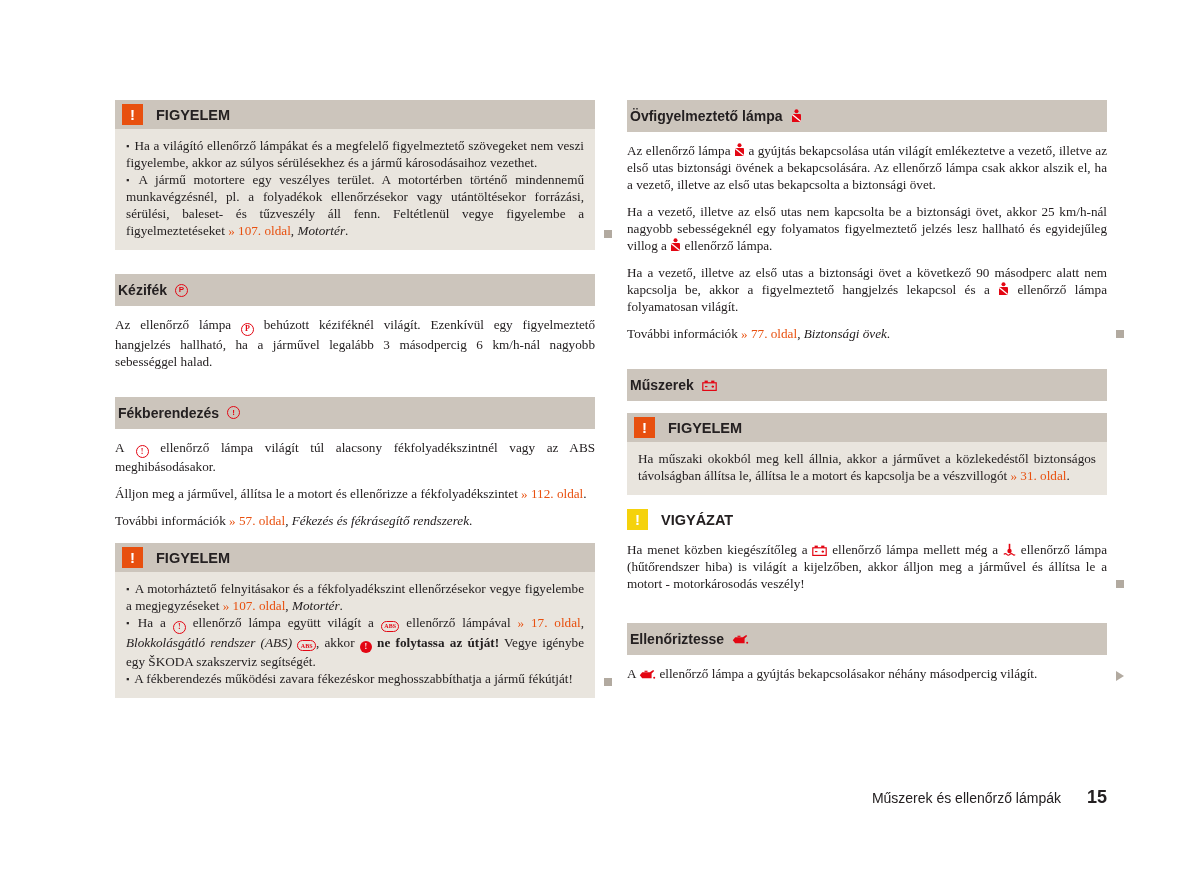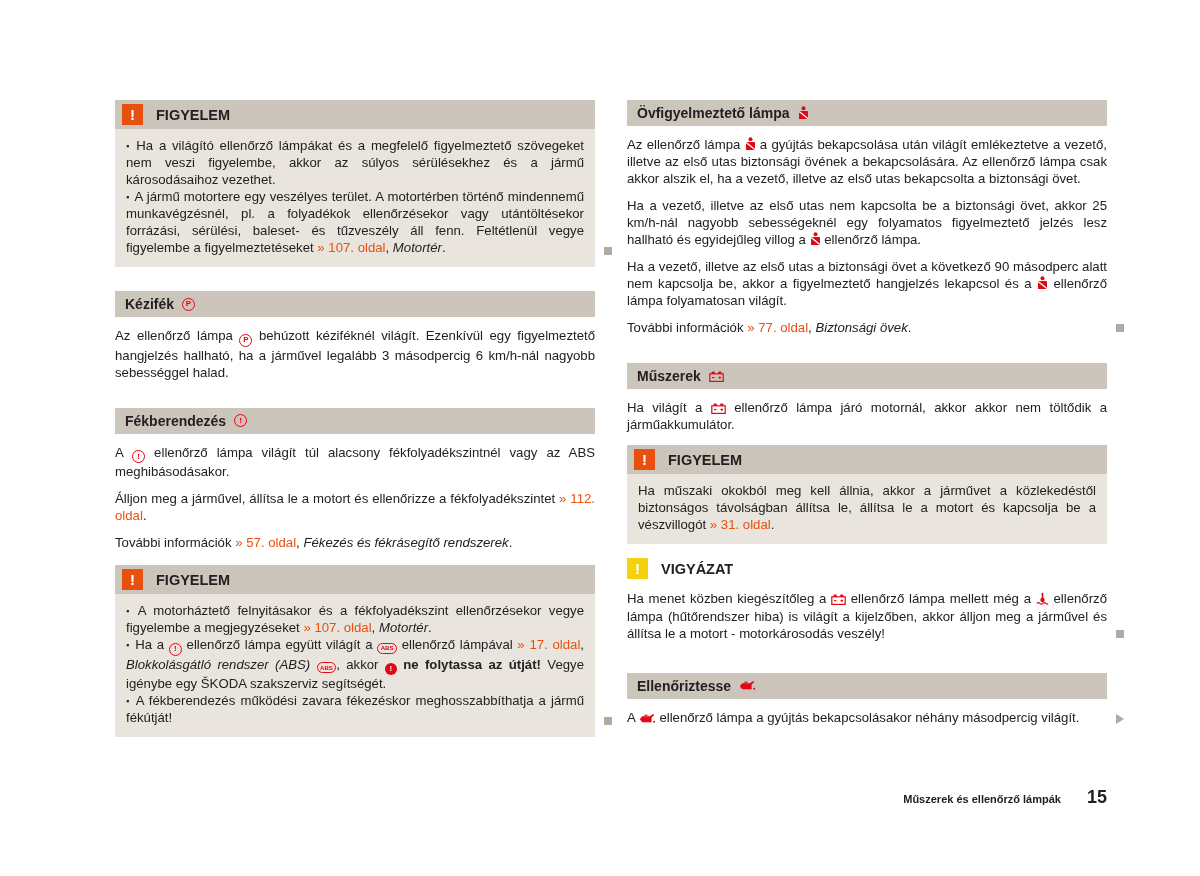--- a/index.html
+++ b/index.html
@@ -28,23 +28,23 @@
   .sec{position:relative;margin-bottom:24px;}
   [data-name="section-kezifek"]{margin-bottom:27px;}
   [data-name="section-fekberendezes"]{margin-bottom:14px;}
   [data-name="section-ovfigyelmezteto-lampa"]{margin-bottom:27px;}
   [data-name="section-generator"]{margin-bottom:12px;}
   [data-name="section-figyelem-3"]{margin-bottom:10px;}
   [data-name="section-vigyazat"]{margin-bottom:31px;}
 
   .topic-bar{
     background:var(--header-bar);
-    height:26px;
+    height:32px;
     display:flex;align-items:center;gap:8px;
-    padding:0 10px;
+    padding:0 3px;
     font-weight:bold;font-size:14px;
     margin-bottom:10px;
   }
   .topic-body{padding:0;}
 
   .sec-warning{background:var(--box-beige);}
   .warn-head{
     background:var(--header-bar);
     height:29px;
     display:flex;align-items:center;gap:13px;
@@ -64,20 +64,21 @@
 
   .sec-caution{background:transparent;}
   .caut-head{display:flex;align-items:center;gap:13px;height:29px;margin-bottom:7px;padding:0 7px 0 0;}
   .caut-body .para{margin:0;}
 
   .para{
     font-size:13.2px;
     line-height:1.29;
     text-align:justify;
     margin:0 0 10px 0;
+    font-family:Liberation Serif, serif;
   }
   .topic-body .para:last-child{margin-bottom:0;}
   .bullet-marker{font-size:9px;margin-right:5px;vertical-align:1px;}
   a.link{color:var(--accent-orange);text-decoration:none;}
   .italic{font-style:italic;margin-top:14px;}
   .boldtxt{font-weight:bold;}
 
   .inline-icon{
     display:inline-flex;align-items:center;justify-content:center;
     line-height:1;vertical-align:-2px;color:var(--indicator-red);
@@ -105,21 +106,21 @@
     position:absolute;right:-17px;bottom:2px;
     width:0;height:0;
     border-top:5px solid transparent;border-bottom:5px solid transparent;
     border-left:8px solid var(--marker-gray);
   }
 
   .footer{
     position:absolute;top:787px;right:93px;
     display:flex;align-items:baseline;gap:26px;
   }
-  .footer-title{font-weight:bold;font-size:11px;text-align:right;}
+  .footer-title{font-weight:normal;font-size:14px;text-align:right;}
   .footer-num{font-weight:bold;font-size:18px;}
 </style>
 </head>
 <body>
 
 <div class="page" data-name="manual-page">
   <div class="col col-left" data-name="left-column">
       <section class="sec sec-warning" data-name="section-figyelem-1">
         <div class="warn-head" data-name="box-header">
           <span class="sq-icon sq-orange" data-name="warning-icon">!</span>
@@ -209,29 +210,20 @@
             <svg width="15" height="11" viewBox="0 0 15 11">
               <rect x="2.6" y="0.6" width="3.2" height="2.2" fill="#e30613"></rect>
               <rect x="9.2" y="0.6" width="3.2" height="2.2" fill="#e30613"></rect>
               <rect x="0.8" y="2.8" width="13.4" height="7.6" fill="none" stroke="#e30613" stroke-width="1.2"></rect>
               <path d="M3 6.6h2.4" stroke="#e30613" stroke-width="1.1"></path>
               <path d="M9.6 6.6h2.4M10.8 5.4v2.4" stroke="#e30613" stroke-width="1.1"></path>
             </svg>
           </span>
         </div>
         <div class="topic-body" data-name="section-body">
-          <p class="para" data-name="paragraph">Ha világít a <span data-name="battery-icon" class="inline-icon svgicon">
-              <svg width="15" height="11" viewBox="0 0 15 11">
-                <rect x="2.6" y="0.6" width="3.2" height="2.2" fill="#e30613"></rect>
-                <rect x="9.2" y="0.6" width="3.2" height="2.2" fill="#e30613"></rect>
-                <rect x="0.8" y="2.8" width="13.4" height="7.6" fill="none" stroke="#e30613" stroke-width="1.2"></rect>
-                <path d="M3 6.6h2.4" stroke="#e30613" stroke-width="1.1"></path>
-                <path d="M9.6 6.6h2.4M10.8 5.4v2.4" stroke="#e30613" stroke-width="1.1"></path>
-              </svg>
-            </span> ellenőrző lámpa járó motornál, akkor akkor nem töltődik a járműakkumulátor.</p>
         </div>
       </section>
       <section class="sec sec-warning" data-name="section-figyelem-3">
         <div class="warn-head" data-name="box-header">
           <span class="sq-icon sq-orange" data-name="warning-icon">!</span>
           <span class="box-title" data-name="box-title">FIGYELEM</span>
         </div>
         <div class="warn-body" data-name="box-body">
           <p class="para" data-name="paragraph">Ha műszaki okokból meg kell állnia, akkor a járművet a közlekedéstől biztonságos távolságban állítsa le, állítsa le a motort és kapcsolja be a vészvillogót <a class="link" href="#" data-name="page-reference-link">» 31. oldal</a>.</p>
         </div>

